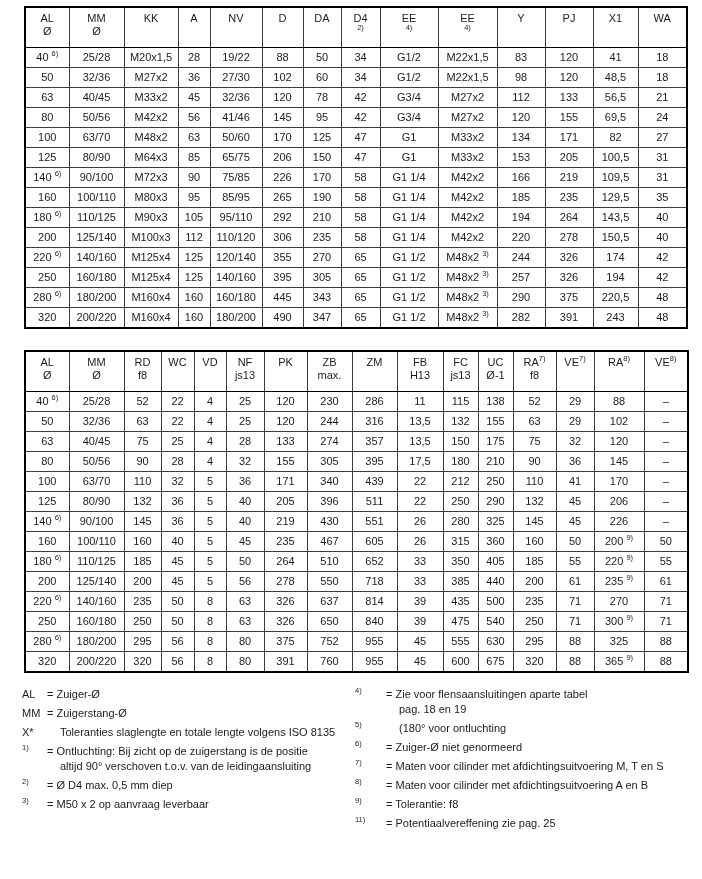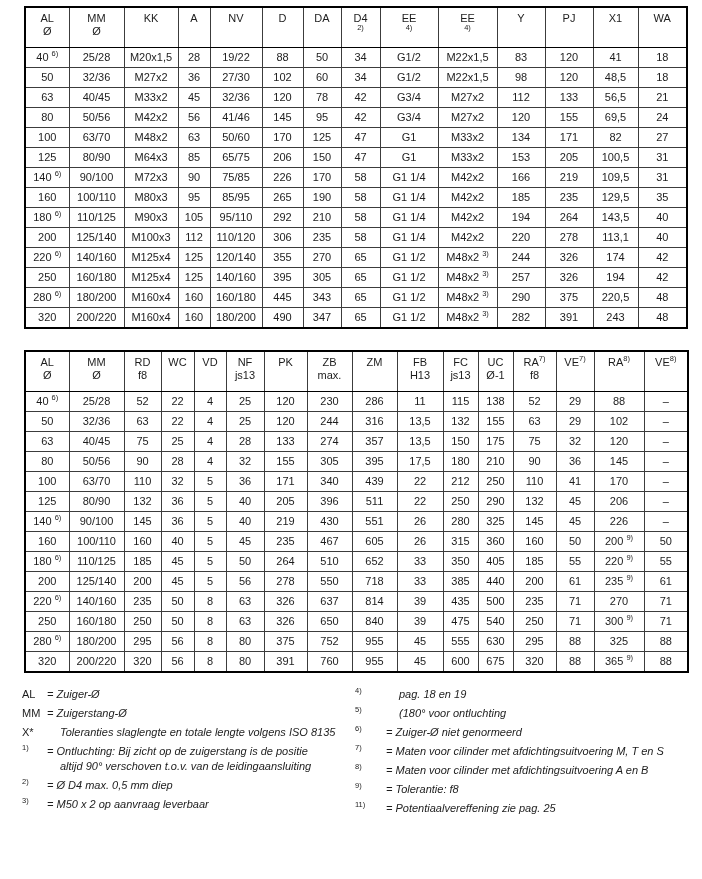--- a/index.html
+++ b/index.html
@@ -49,21 +49,21 @@
     display: flex;
     margin-top: 14px;
     padding-left: 22px;
     font-size: 11px;
   }
   .fn-col { width: 333px; flex-shrink: 0; }
   .fn-col-right { width: 340px; }
   .fn-entry { display: flex; margin-bottom: 4px; }
   .fn-m { width: 25px; flex-shrink: 0; line-height: 15px; }
   .fn-col-right .fn-m { width: 31px; }
-  .fn-b { flex: 1; font-style: italic; }
+  .fn-b { flex: 1; }
   .fn-b .fline { line-height: 15px; }
   .fn-b .cont { padding-left: 13px; }
 </style>
 </head>
 <body>
 
 <div class="page">
   <table class="dim-table" id="table1">
       <colgroup>
         <col style="width: 44px;">
@@ -560,21 +560,21 @@
           <td>
             <span class="line">M42x2</span>
           </td>
           <td>
             <span class="line">220</span>
           </td>
           <td>
             <span class="line">278</span>
           </td>
           <td>
-            <span class="line">113,1</span>
+            <span class="line">150,5</span>
           </td>
           <td>
             <span class="line">40</span>
           </td>
         </tr>
         <tr>
           <td>
             <span class="line">220 <sup>6)</sup></span>
           </td>
           <td>
@@ -1571,20 +1571,21 @@
           <span class="fn-m"><span class="fline"><sup>3)</sup></span></span>
           <div class="fn-b">
             <div class="fline"><span class="fline">= M50 x 2 op aanvraag leverbaar</span></div>
           </div>
         </div>
       </div>
     <div class="fn-col fn-col-right" id="fn-right">
         <div class="fn-entry">
           <span class="fn-m"><span class="fline"><sup>4)</sup></span></span>
           <div class="fn-b">
+            <div class="fline"><span class="fline">= Zie voor flensaansluitingen aparte tabel</span></div>
             <div class="fline cont"><span class="fline">pag. 18 en 19</span></div>
           </div>
         </div>
         <div class="fn-entry">
           <span class="fn-m"><span class="fline"><sup>5)</sup></span></span>
           <div class="fn-b">
             <div class="fline cont"><span class="fline">(180° voor ontluchting</span></div>
           </div>
         </div>
         <div class="fn-entry">

